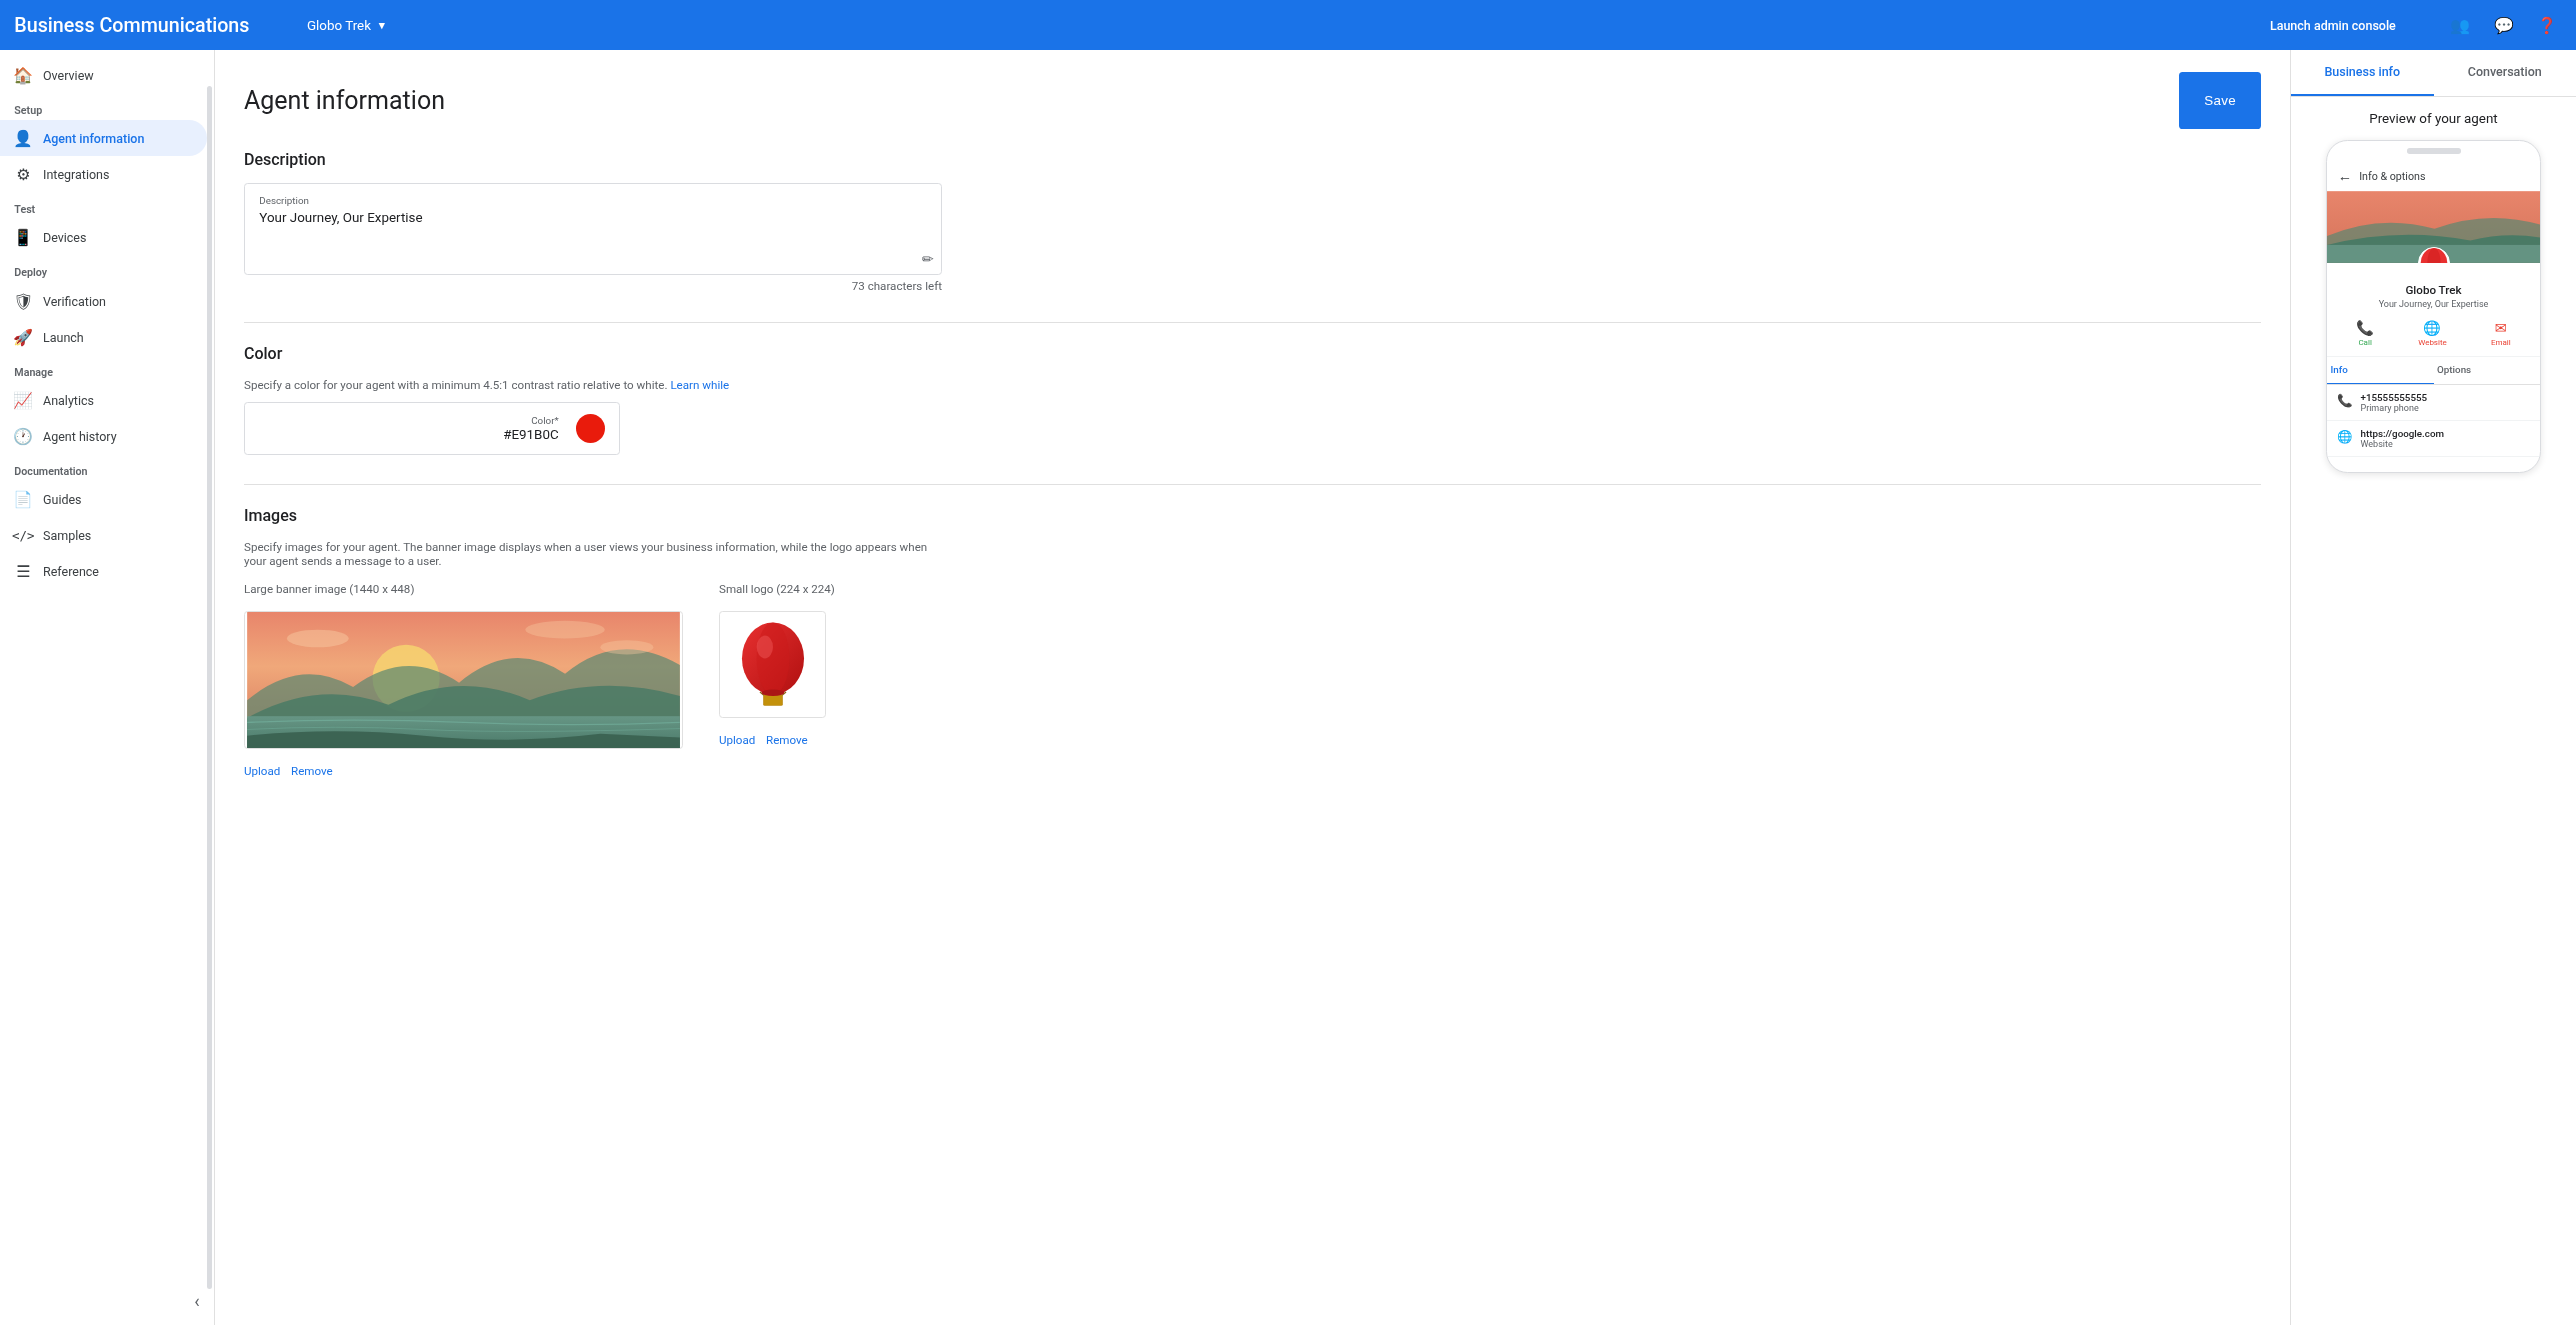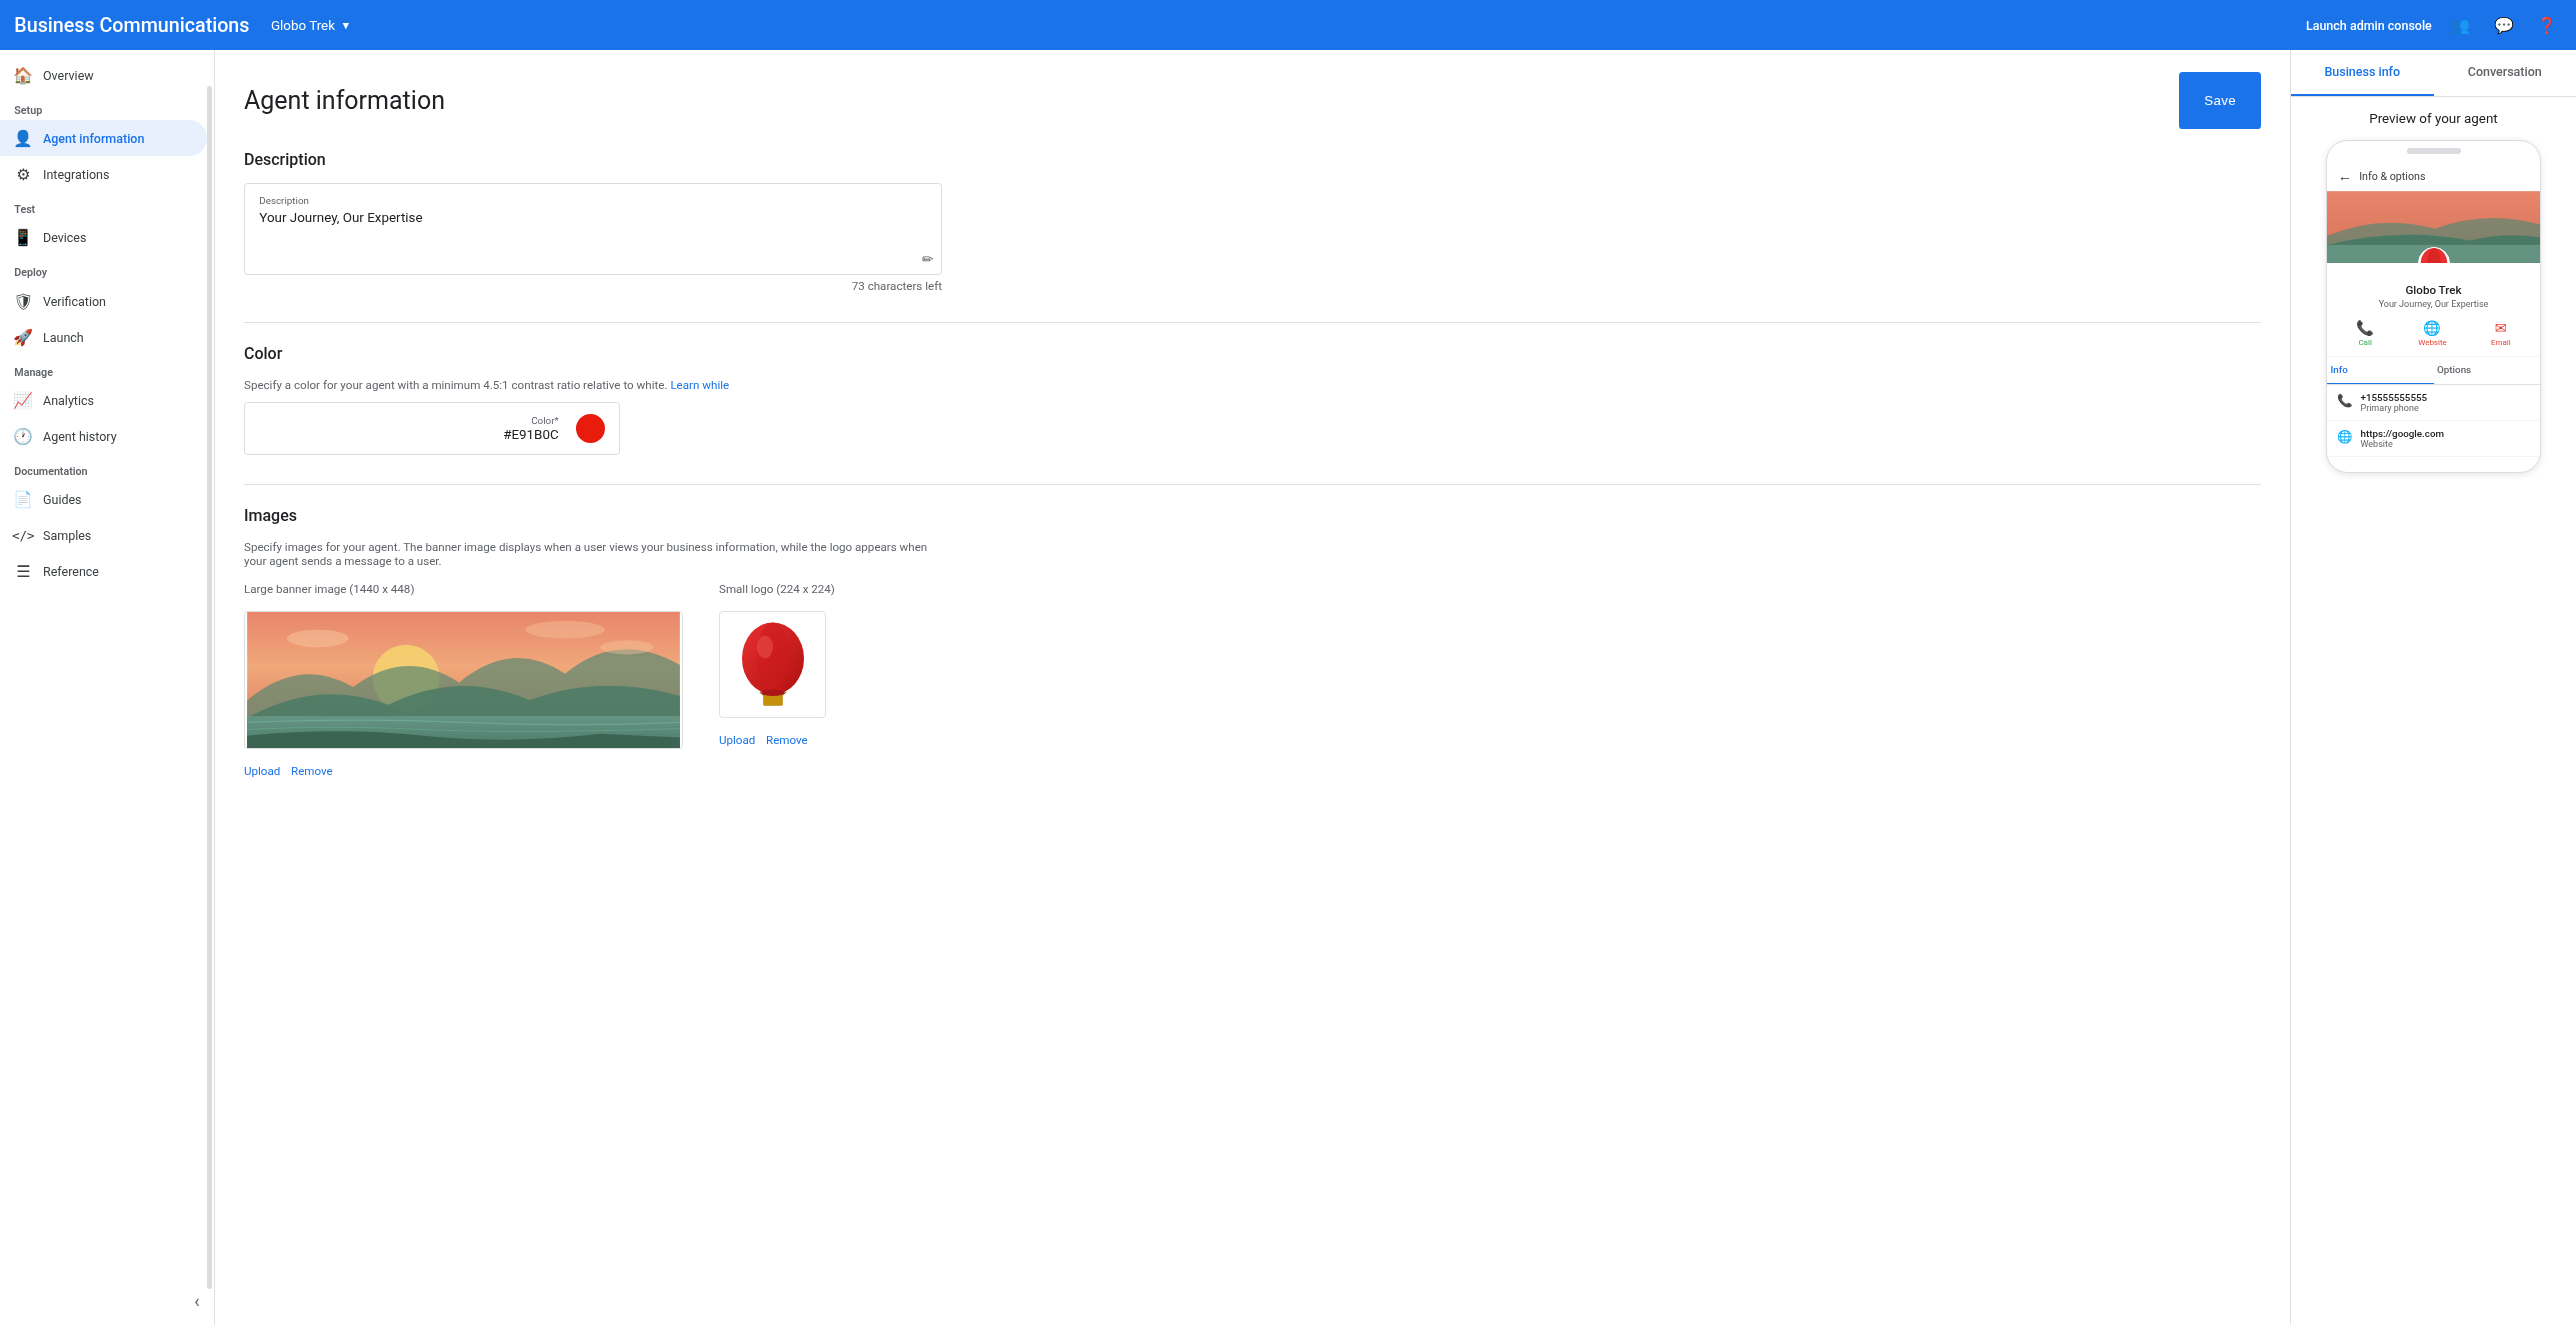--- a/index.html
+++ b/index.html
@@ -3,21 +3,21 @@
   <meta charset="utf-8">
   <style>
     * { box-sizing: border-box; margin: 0; padding: 0; }
     body { font-family: 'Google Sans', Roboto, Arial, sans-serif; background: #f8f9fa; color: #202124; overflow: hidden; }
 
     
     .topnav {
       display: flex; align-items: center;
       background: #1a73e8; color: white;
       height: 50px; padding: 0 14.3px;
-      position: fixed; top: 0; left: 0; right: 0; z-index: 100;
+      position: fixed; top: 0; left: 0; right: 0; z-index: 100; gap: 36px;
     }
     .topnav-title { font-size: 19.7px; font-weight: 500; color: white; margin-right: 21.5px; }
     .topnav-brand { display: flex; align-items: center; gap: 5.4px; font-size: 13.4px; color: white; cursor: pointer; }
     .topnav-brand .dropdown-arrow { font-size: 10.7px; }
     .topnav-spacer { flex: 1; }
     .topnav-launch { font-size: 12.5px; font-weight: 500; color: white; margin-right: 14.3px; cursor: pointer; }
     .topnav-icons { display: flex; gap: 14.3px; align-items: center; }
     .topnav-icon { width: 29px; height: 29px; display: flex; align-items: center; justify-content: center; color: white; font-size: 16px; cursor: pointer; border-radius: 50%; }
 
     

